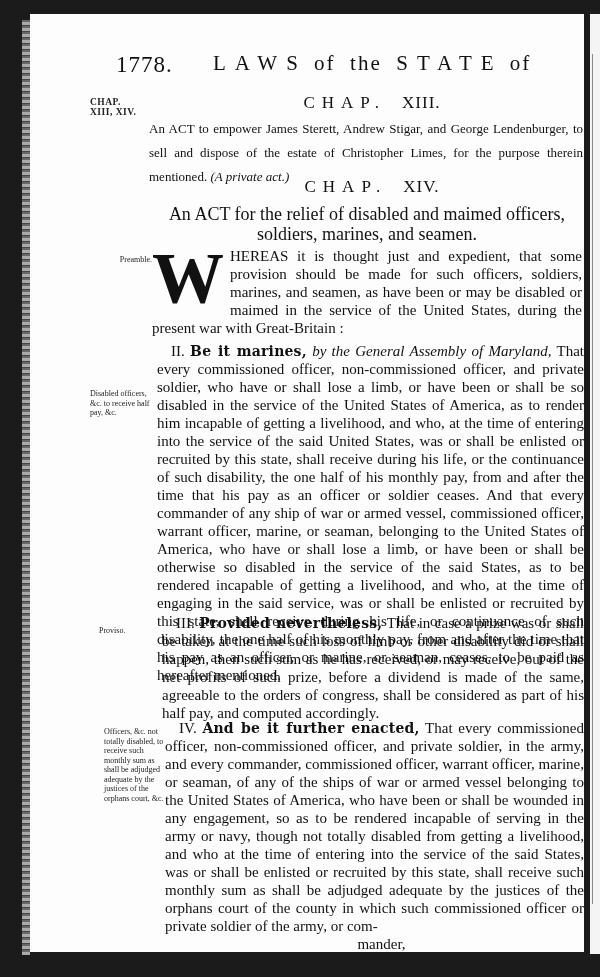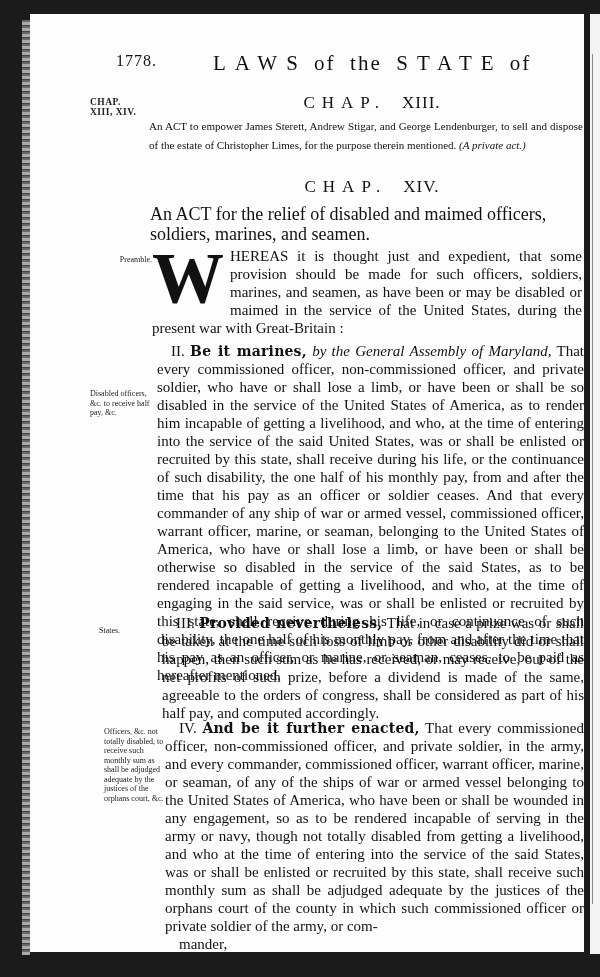--- a/index.html
+++ b/index.html
@@ -14,50 +14,50 @@
   .edge-left {
     position:absolute; left:22px; top:20px; width:8px; height:935px;
     background:repeating-linear-gradient(180deg,#8a8a8a 0 2px,#e8e8e8 2px 5px,#555 5px 6px);
     opacity:.7;
   }
   .gutter { position:absolute; left:584px; top:14px; width:6px; height:940px; background:#1b1b1b; }
   .next-page { position:absolute; left:590px; top:14px; width:10px; height:940px; background:#f4f4f4; }
   .next-page .rule { position:absolute; left:2px; top:40px; width:1px; height:850px; background:#888; }
 
   .abs { position:absolute; }
-  .runhead-year { left:116px; top:52px; font-size:16px; letter-spacing:1px; }
+  .runhead-year { left:116px; top:52px; font-size:23px; letter-spacing:1px; }
   .runhead-title { left:213px; top:51px; font-size:21px; letter-spacing:2px; }
   .runhead-title .caps { letter-spacing:9px;text-align:center; }
 
   .margin-note { font-size:8px; line-height:9.5px; color:#222; width:62px; }
   .mn-chap { left:90px; top:97px; font-size:9.5px; font-weight:bold; line-height:10px; letter-spacing:.5px; }
   .mn-preamble { left:90px; top:255px;text-align:right; }
   .mn-disabled { left:90px; top:344px;margin-top:45px; }
   .mn-proviso { left:99px; top:626px; }
   .mn-officers { left:104px; top:727px; }
 
   .chap-head { left:160px; width:424px; text-align:center; font-size:17px; letter-spacing:7px; }
   .chap-xiii { top:93px; }
   .chap-xiv { top:177px; }
   .chap-head .num { letter-spacing:1px; margin-left:16px;margin-top:27px; }
 
-  .act-title { font-size:11px; line-height:19px; }
+  .act-title { font-size:13px; line-height:24px; }
   .act-xiii { left:149px; top:117px; width:434px; text-align:justify; }
-  .act-xiv { left:150px; top:204px; width:434px; font-size:18px; line-height:20px; }
+  .act-xiv { left:150px; top:204px; width:434px; text-align:center; font-size:18px; line-height:20px; }
 
   .body-text { font-size:15px; line-height:18px; text-align:justify; width:430px; }
   .preamble { left:152px; top:247px; }
   .dropcap { float:left; font-size:72px; line-height:58px; font-weight:bold; margin:2px 6px 0 0; font-family:"Liberation Serif",serif; }
   .sec2 { left:157px; top:342px; width:427px; }
   .sec3 { left:162px; top:614px; width:422px; }
   .sec4 { left:165px; top:719px; width:419px; }
   .bl { font-weight:bold; font-family:"DejaVu Serif",serif; font-size:14px; letter-spacing:.2px; }
   .it { font-style:italic; }
   .para-lead { text-indent:14px; }
-  .trail { text-align:left; display:block; }
+  .trail { text-align:center; display:block; }
 </style>
 </head>
 <body>
 
 <div class="edge-left"></div>
 <div class="page"></div>
 <div class="gutter"></div>
 <div class="next-page">
     <div class="rule"></div>
   </div>
@@ -70,21 +70,21 @@
   <span class="caps">STATE</span>
   <span>of</span>
 </div>
 
 <div class="abs margin-note mn-chap">
   <div>CHAP.</div>
   <div>XIII, XIV.</div>
 </div>
 <div class="abs margin-note mn-preamble">Preamble.</div>
 <div class="abs margin-note mn-disabled">Disabled officers, &amp;c. to receive half pay, &amp;c.</div>
-<div class="abs margin-note mn-proviso">States.</div>
+<div class="abs margin-note mn-proviso">Proviso.</div>
 <div class="abs margin-note mn-officers">Officers, &amp;c. not totally disabled, to receive such monthly sum as shall be adjudged adequate by the justices of the orphans court, &amp;c.</div>
 
 <div class="abs chap-head chap-xiii">
   <span>CHAP.</span><span class="num">XIII.</span>
 </div>
 <div class="abs act-title act-xiii">
   <span>An ACT to empower James Sterett, Andrew Stigar, and George Lendenburger, to sell and dispose of the estate of Christopher Limes, for the purpose therein mentioned.</span>
   <span class="it">(A private act.)</span>
 </div>
 

